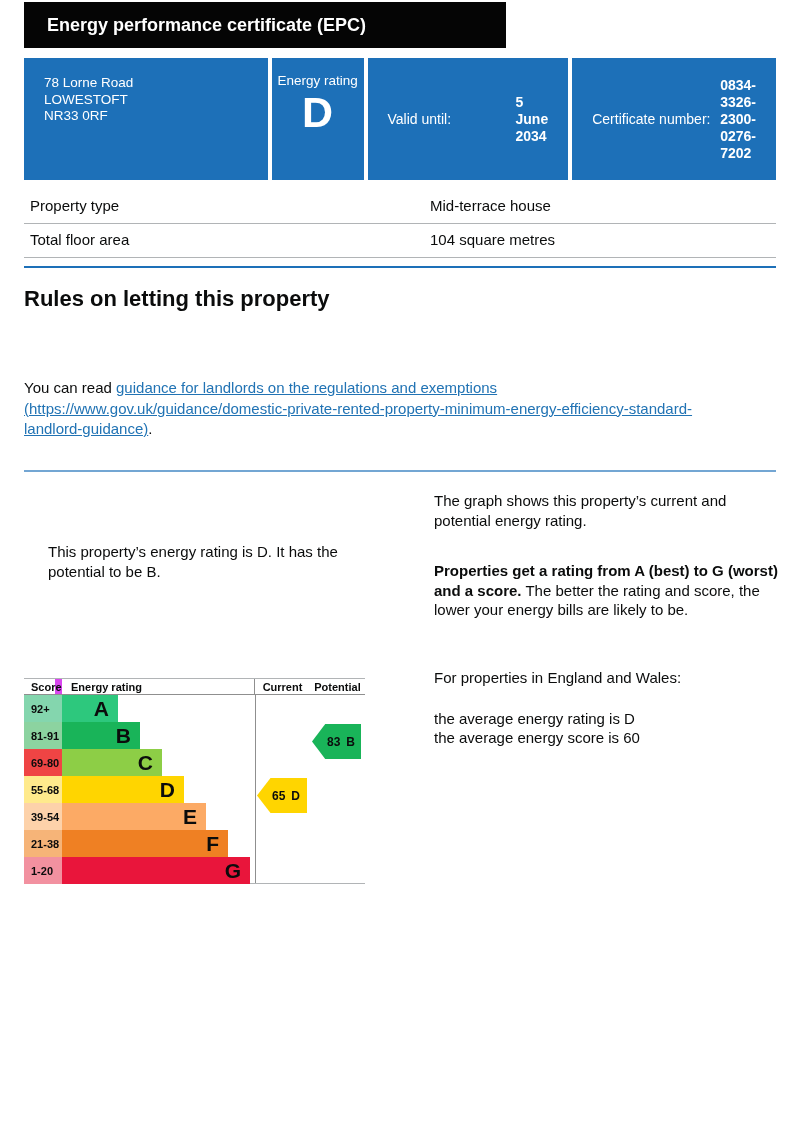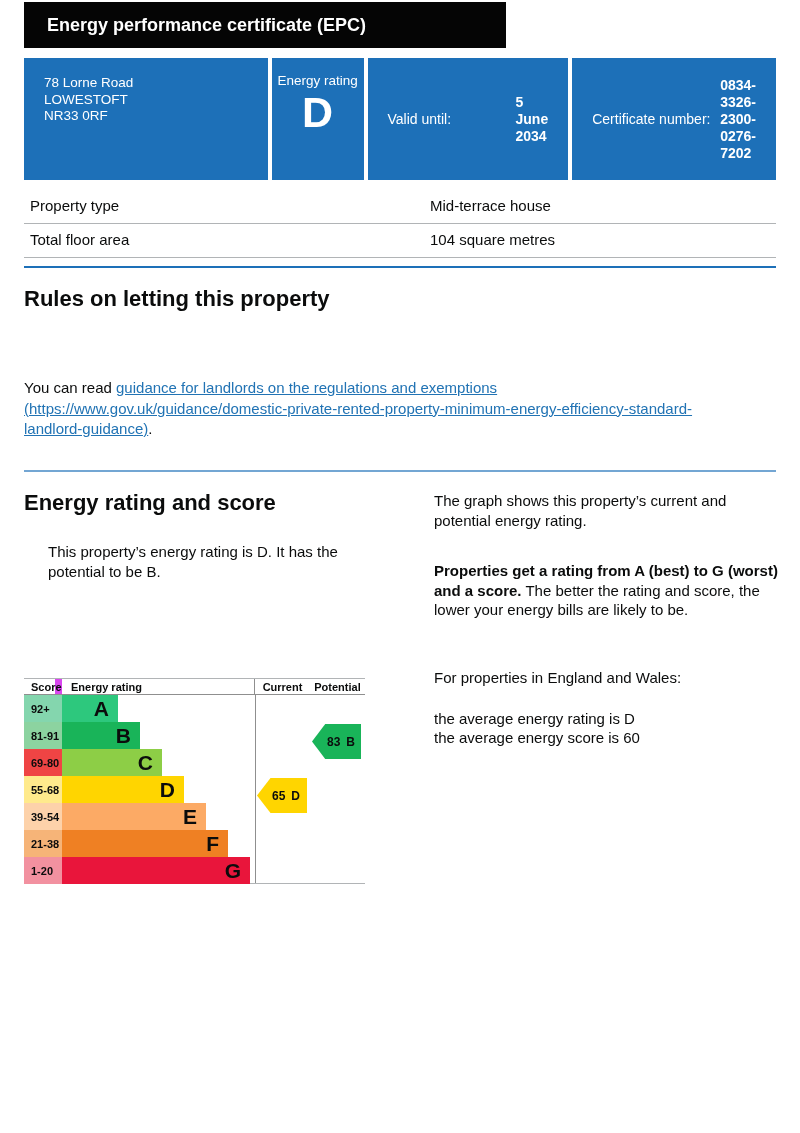--- a/index.html
+++ b/index.html
@@ -110,21 +110,20 @@
       <span>Total floor area</span>
       <span>104 square metres</span>
     </div>
   </div>
   <div class="rule1"></div>
 
   <h2 class="rules-h">Rules on letting this property</h2>
   <p class="rules-p2"><span>You can read </span><a class="link"><span>guidance for landlords on the regulations and exemptions</span><br><span>(https://www.gov.uk/guidance/domestic-private-rented-property-minimum-energy-efficiency-standard-</span><br><span>landlord-guidance)</span></a><span>.</span></p>
   <div class="rule2"></div>
 
-  <h2 class="er-h">Energy rating and score</h2>
   <p class="er-p1">This property’s energy rating is D. It has the potential to be B.</p>
 
   <p class="rc-p1">The graph shows this property’s current and potential energy rating.</p>
   <p class="rc-p2"><b>Properties get a rating from A (best) to G (worst) and a score.</b><span> The better the rating and score, the lower your energy bills are likely to be.</span></p>
   <p class="rc-p3">For properties in England and Wales:</p>
   <p class="rc-l1">the average energy rating is D</p>
   <p class="rc-l2">the average energy score is 60</p>
 
   <div class="chart">
     <div class="chart-header">

